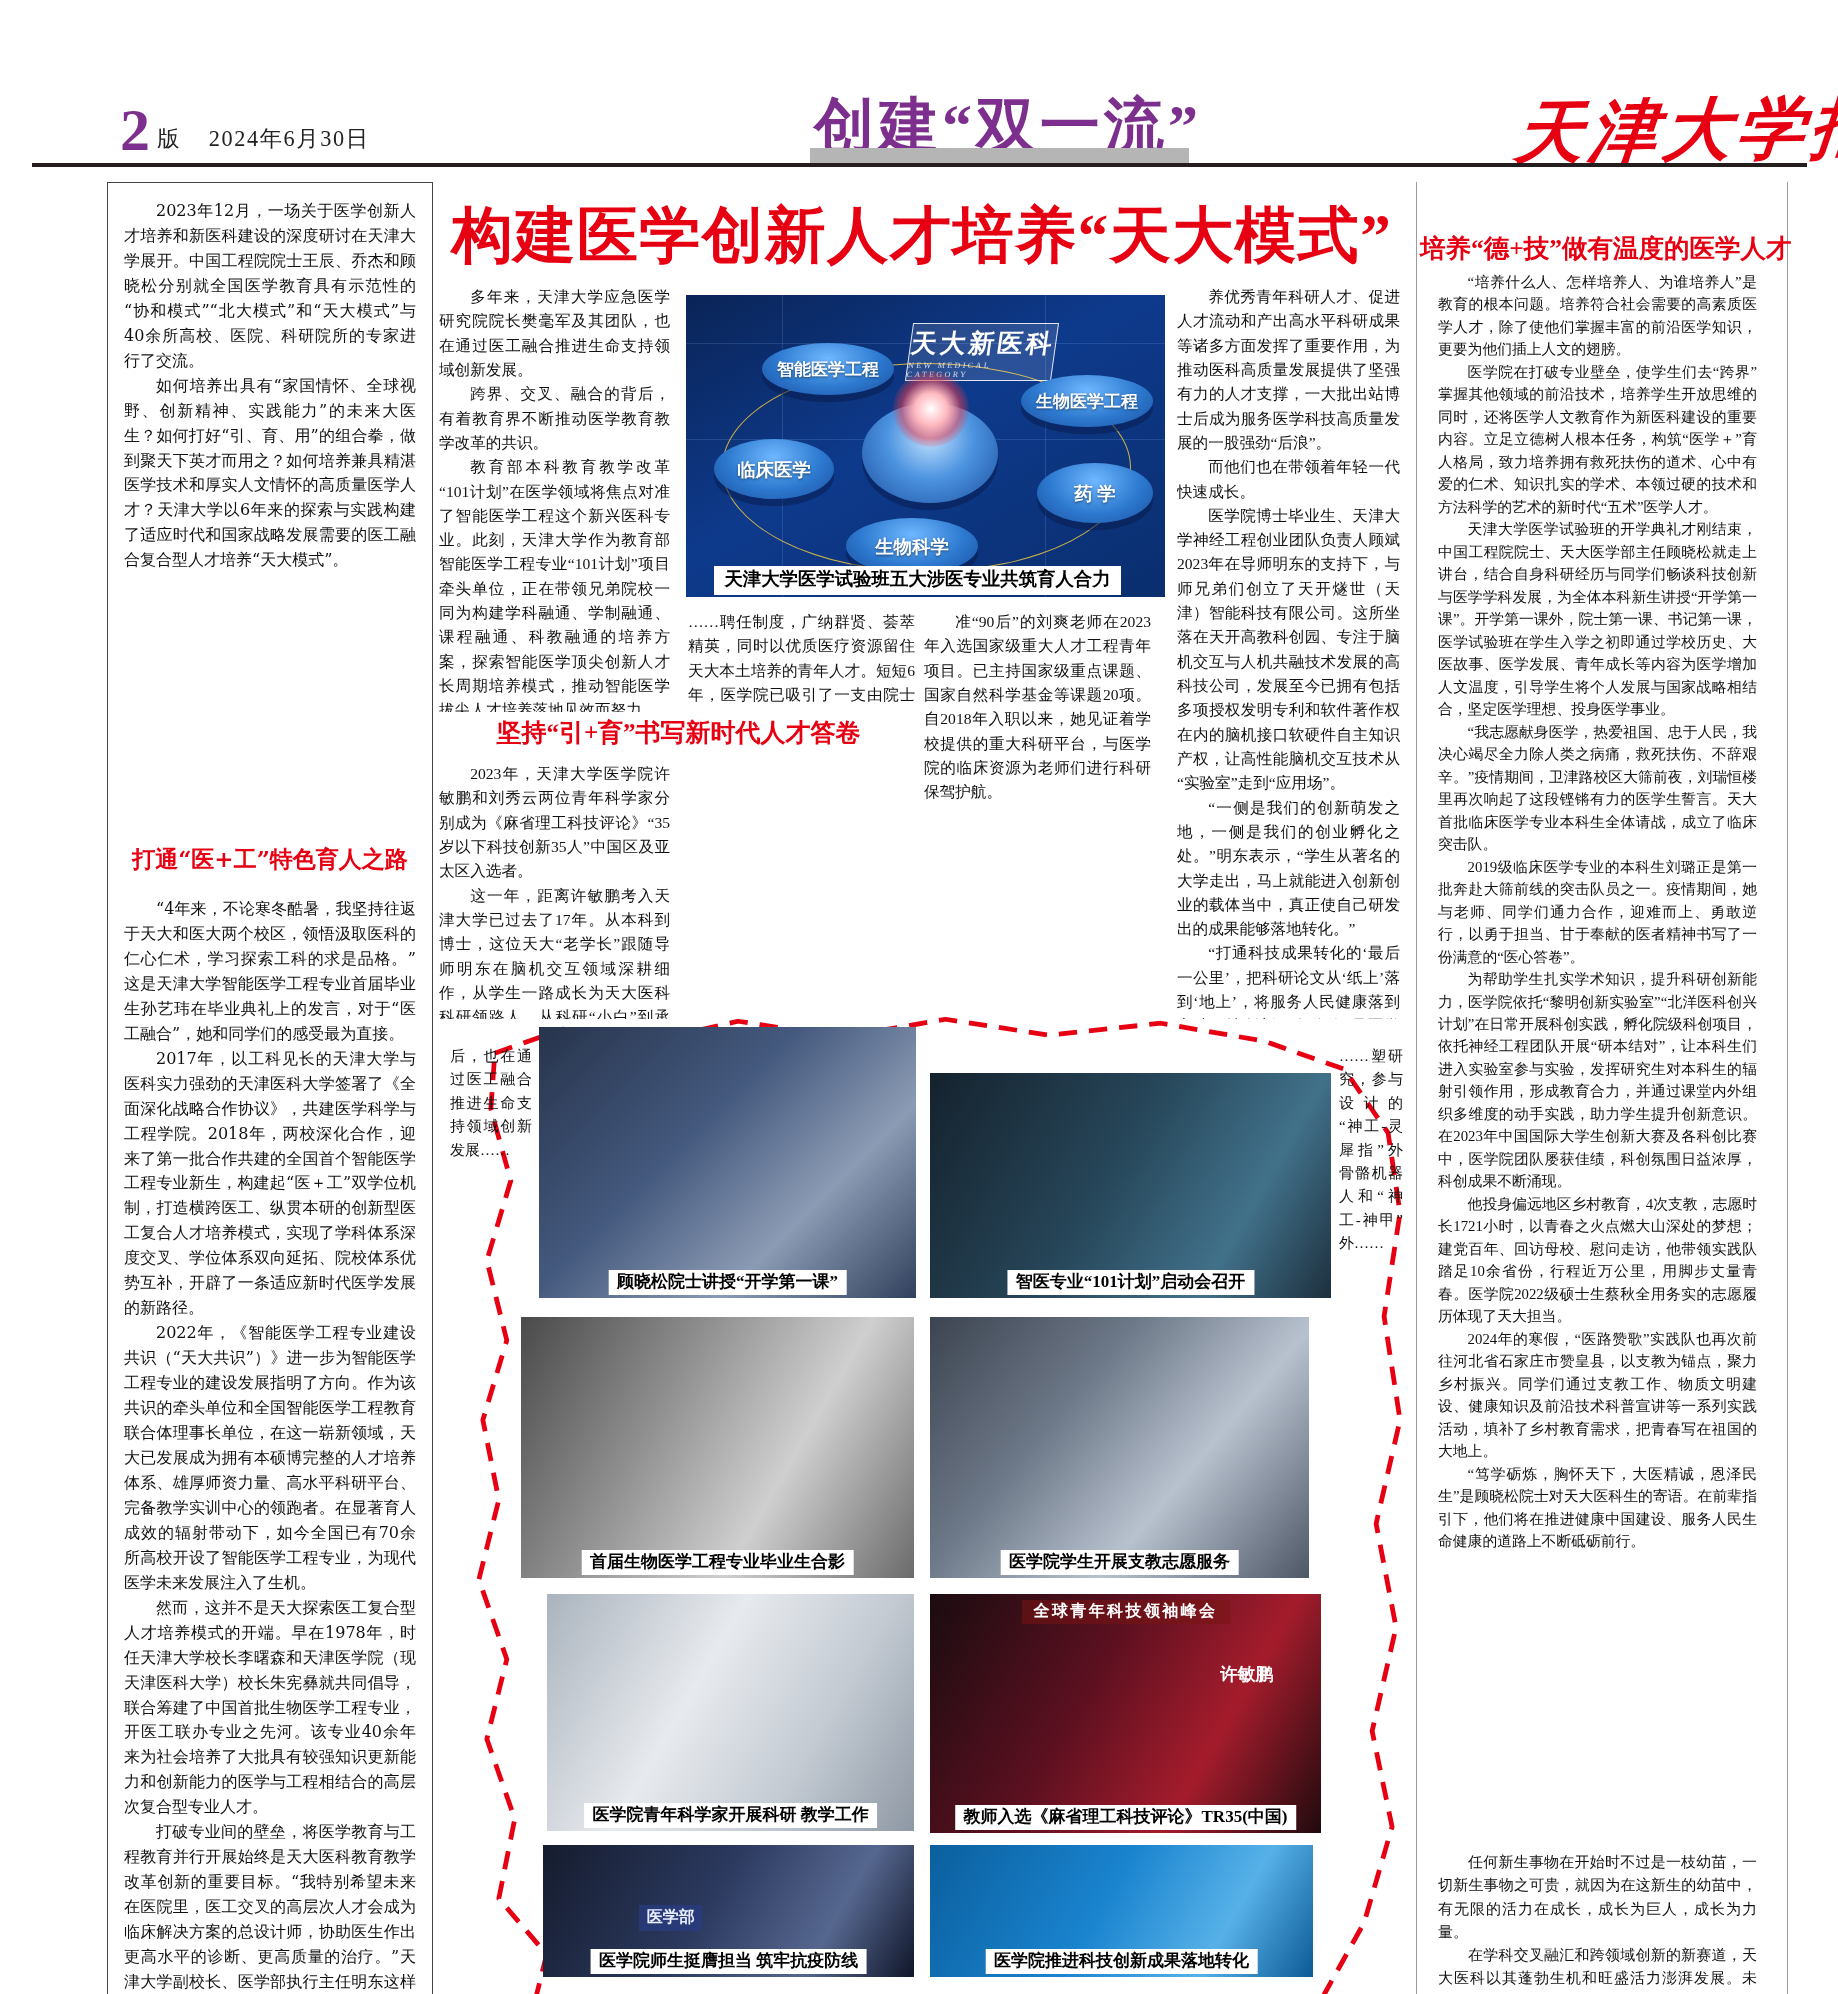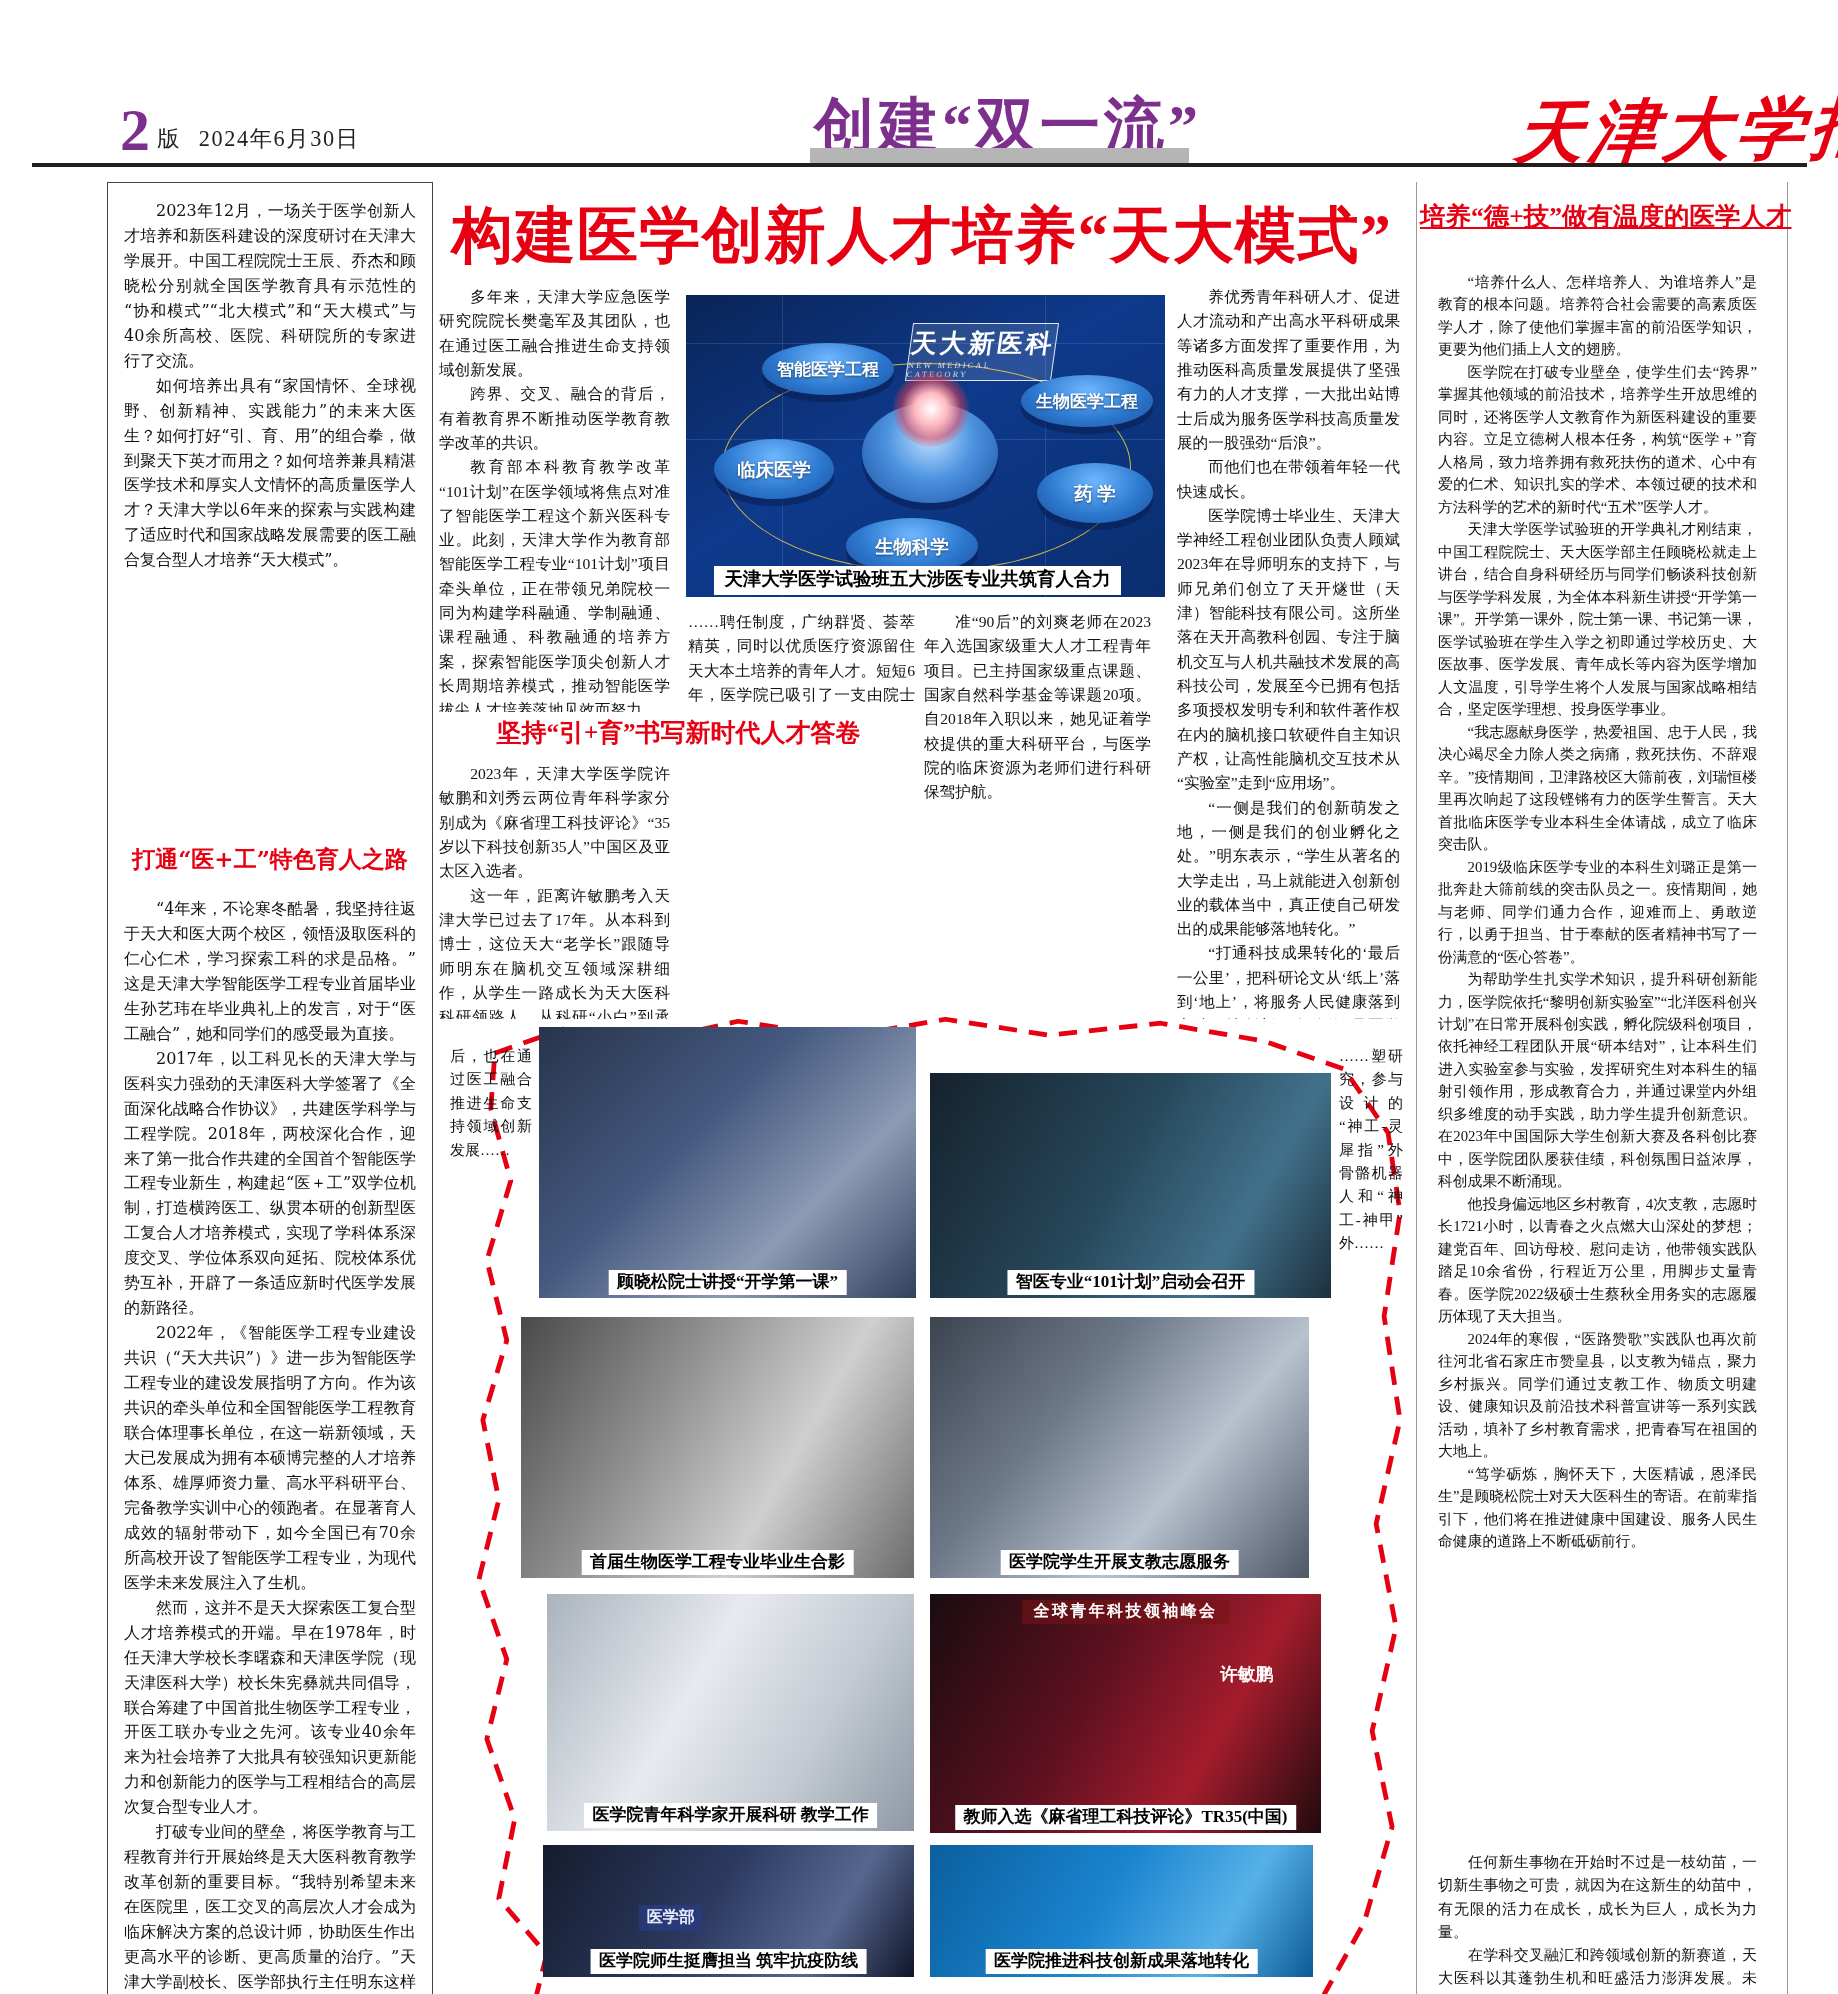--- a/index.html
+++ b/index.html
@@ -60,21 +60,21 @@
   .g8{background:linear-gradient(120deg,#0b5f9e 0%,#1a84cf 45%,#57b1e8 75%,#0c5a96 100%);}
 </style>
 </head>
 <body>
 
 <div class="page">
 
   <div class="abs" style="left:120px;top:100px;display:flex;align-items:flex-end;gap:7.2px;">
     <span class="edition-num">2</span>
     <span class="edition-word" style="padding-bottom:5.6px;">版</span>
-    <span class="date" style="padding-bottom:5.6px;margin-left:12px;">2024年6月30日</span>
+    <span class="date" style="padding-bottom:5.6px;margin-left:22px;">2024年6月30日</span>
   </div>
 
   <div class="abs banner" style="left:814px;top:96px;">创建“双一流”</div>
   <div class="abs banner-bar" style="left:810px;top:148px;width:379px;height:17.6px;"></div>
 
   <div class="abs masthead" style="left:1516px;top:96px;">天津大学报</div>
 
   <div class="abs rule" style="left:32px;top:163px;width:1775px;height:4px;"></div>
 
   <div class="abs leftbox kai" style="left:107px;top:182px;width:324px;height:2310px;">
@@ -181,21 +181,21 @@
   <div class="abs txt" style="left:450px;top:1045px;width:82px;height:247px;font-size:15px;">
        <p style="text-indent:0;">后，也在通过医工融合推进生命支持领域创新发展……</p>
   </div>
   <div class="abs txt" style="left:1339px;top:1045px;width:64px;height:519px;font-size:15px;">
        <p style="text-indent:0;">……塑研究，参与设计的“神工-灵犀指”外骨骼机器人和“神工-神甲”外……</p>
   </div>
 
   <div class="abs vrule" style="left:1416px;top:182px;height:2310px;"></div>
   <div class="abs vrule" style="left:1787px;top:182px;height:2310px;"></div>
 
-  <div class="abs sidebar-title" style="left:1420px;top:202px;width:359px;text-decoration:underline;">培养“德+技”做有温度的医学人才</div>
+  <div class="abs sidebar-title" style="left:1420px;top:234px;width:359px;">培养“德+技”做有温度的医学人才</div>
 
   <div class="abs txt" style="left:1438px;top:271px;width:319px;height:1763px;font-size:14.8px;line-height:1.52;">
       <p>“培养什么人、怎样培养人、为谁培养人”是教育的根本问题。培养符合社会需要的高素质医学人才，除了使他们掌握丰富的前沿医学知识，更要为他们插上人文的翅膀。</p>
       <p>医学院在打破专业壁垒，使学生们去“跨界”掌握其他领域的前沿技术，培养学生开放思维的同时，还将医学人文教育作为新医科建设的重要内容。立足立德树人根本任务，构筑“医学＋”育人格局，致力培养拥有救死扶伤的道术、心中有爱的仁术、知识扎实的学术、本领过硬的技术和方法科学的艺术的新时代“五术”医学人才。</p>
       <p>天津大学医学试验班的开学典礼才刚结束，中国工程院院士、天大医学部主任顾晓松就走上讲台，结合自身科研经历与同学们畅谈科技创新与医学学科发展，为全体本科新生讲授“开学第一课”。开学第一课外，院士第一课、书记第一课，医学试验班在学生入学之初即通过学校历史、大医故事、医学发展、青年成长等内容为医学增加人文温度，引导学生将个人发展与国家战略相结合，坚定医学理想、投身医学事业。</p>
       <p>“我志愿献身医学，热爱祖国、忠于人民，我决心竭尽全力除人类之病痛，救死扶伤、不辞艰辛。”疫情期间，卫津路校区大筛前夜，刘瑞恒楼里再次响起了这段铿锵有力的医学生誓言。天大首批临床医学专业本科生全体请战，成立了临床突击队。</p>
       <p>2019级临床医学专业的本科生刘璐正是第一批奔赴大筛前线的突击队员之一。疫情期间，她与老师、同学们通力合作，迎难而上、勇敢逆行，以勇于担当、甘于奉献的医者精神书写了一份满意的“医心答卷”。</p>
       <p>为帮助学生扎实学术知识，提升科研创新能力，医学院依托“黎明创新实验室”“北洋医科创兴计划”在日常开展科创实践，孵化院级科创项目，依托神经工程团队开展“研本结对”，让本科生们进入实验室参与实验，发挥研究生对本科生的辐射引领作用，形成教育合力，并通过课堂内外组织多维度的动手实践，助力学生提升创新意识。在2023年中国国际大学生创新大赛及各科创比赛中，医学院团队屡获佳绩，科创氛围日益浓厚，科创成果不断涌现。</p>
       <p>他投身偏远地区乡村教育，4次支教，志愿时长1721小时，以青春之火点燃大山深处的梦想；建党百年、回访母校、慰问走访，他带领实践队踏足10余省份，行程近万公里，用脚步丈量青春。医学院2022级硕士生蔡秋全用务实的志愿履历体现了天大担当。</p>
       <p>2024年的寒假，“医路赞歌”实践队也再次前往河北省石家庄市赞皇县，以支教为锚点，聚力乡村振兴。同学们通过支教工作、物质文明建设、健康知识及前沿技术科普宣讲等一系列实践活动，填补了乡村教育需求，把青春写在祖国的大地上。</p>

